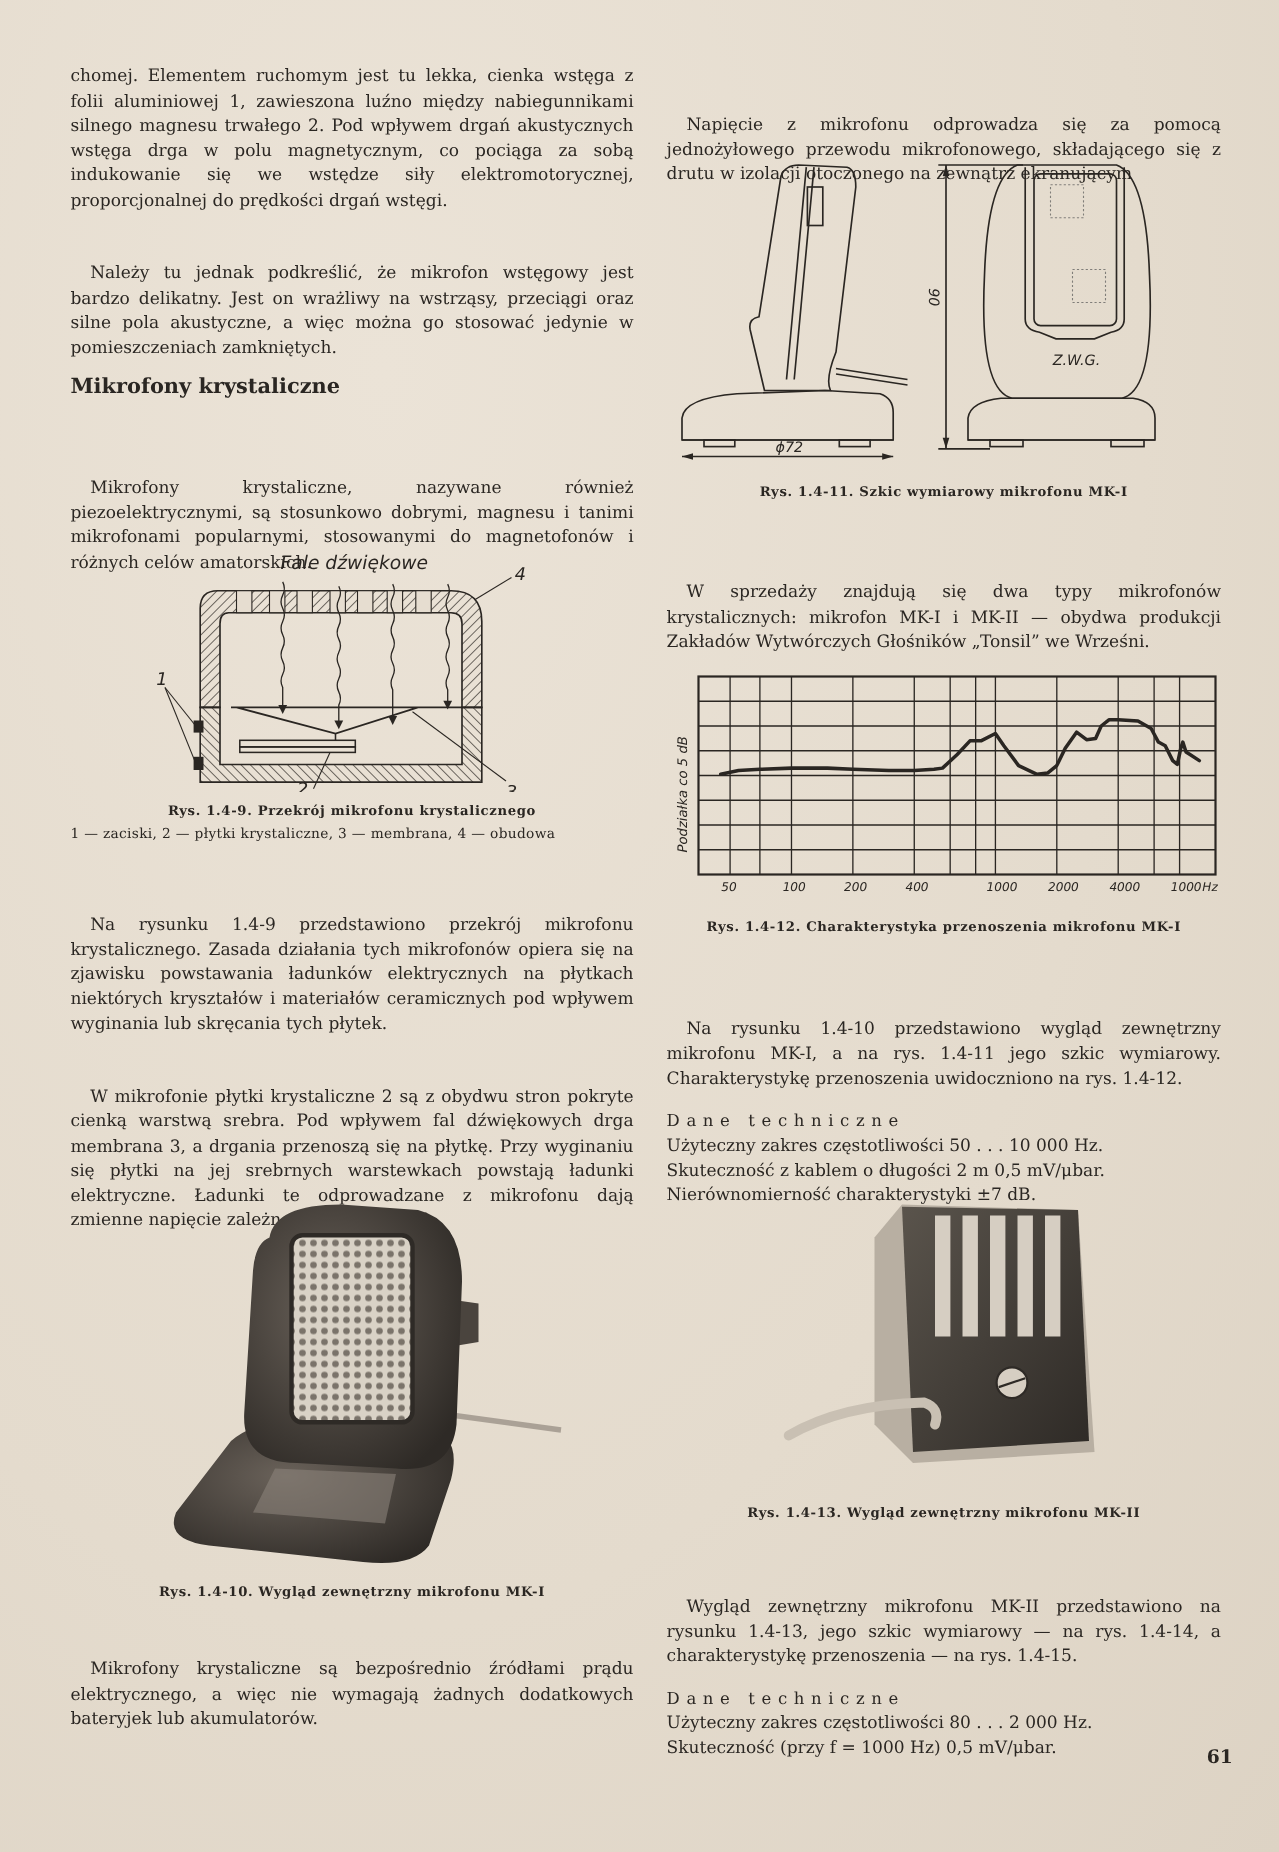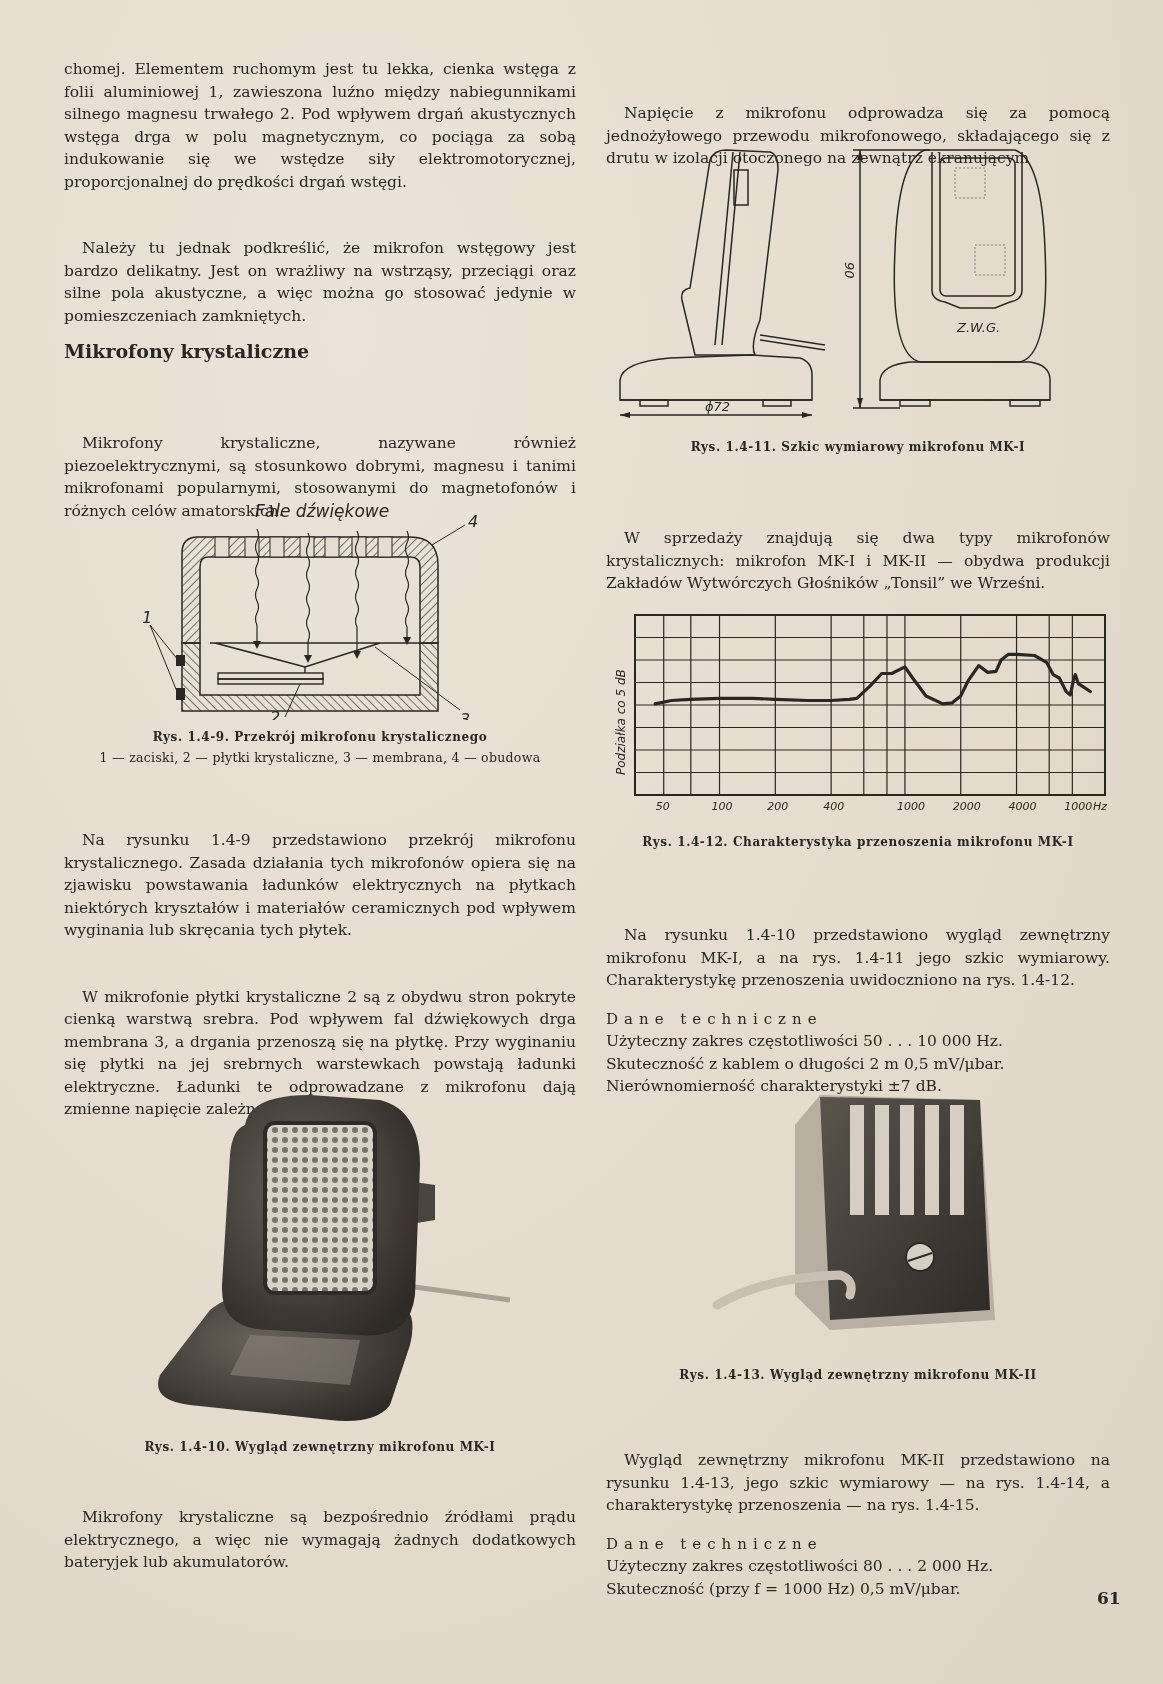--- a/index.html
+++ b/index.html
@@ -10,21 +10,21 @@
     color: #2a2622;
     font-family: "DejaVu Serif", serif;
   }
   .col { position: absolute; font-size: 15.5px; line-height: 22.5px; }
   .col p { margin: 0; text-align: justify; text-align-last: left; }
   .col p.ind { text-indent: 18px; margin-top: 44px; }
   .left { left: 64px; width: 512px; }
   .right { left: 606px; width: 504px; }
   h2 { margin: 0; font-size: 19px; font-weight: bold; font-family: "DejaVu Serif", serif; }
   .cap { font-family: "DejaVu Serif", serif; font-weight: bold; font-size: 12px; letter-spacing: 0.6px; text-align: center; }
-  .legend { font-size: 12.5px; text-align: center; letter-spacing: 0.3px; }
+  .legend { font-size: 12.5px; letter-spacing: 0.3px; }
   .spaced { letter-spacing: 6px; font-size: 15px; }
   .abs { position: absolute; }
   .pagenum { position: absolute; left: 1097px; top: 1588px; font-weight: bold; font-size: 17px; text-align: right; }
   svg text { font-family: "DejaVu Sans", sans-serif; font-style: italic; }
   .photo { position: absolute; }
 </style>
 </head>
 <body>
 
 <div class="col left" style="top:58px;">

